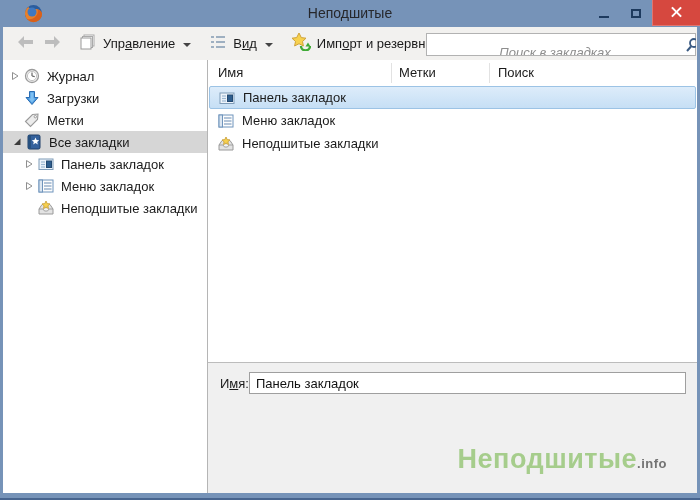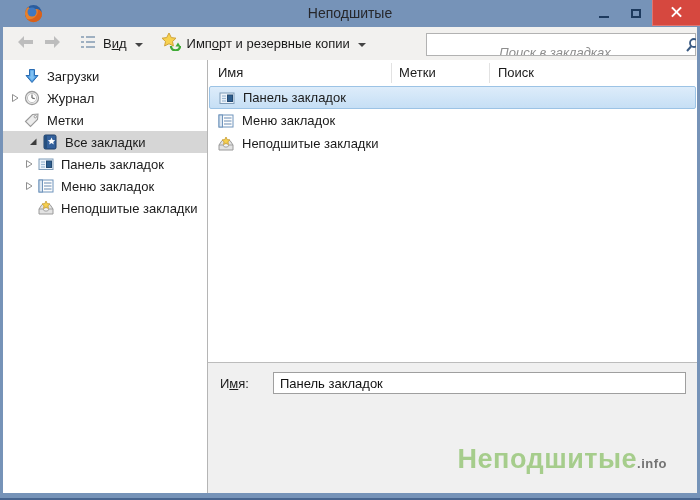--- a/index.html
+++ b/index.html
@@ -47,21 +47,21 @@
   .main { flex:1; position:relative; background:#fff; }
   .list-header { position:relative; height:26px; }
   .col-h { position:absolute; top:5px; color:#1a1a1a; }
   .col-sep { position:absolute; top:3px; bottom:3px; width:1px; background:#e2e2e2; }
   .list-row { height:23px; display:flex; align-items:center; padding-left:9px; margin:0 1px; cursor:default; }
   .list-row.selected { background:linear-gradient(#ddecfa,#c6dff5); border:1px solid #9cc3e5; border-radius:2px; }
   .row-icon { width:17px; height:17px; margin-right:7px; flex:none; display:flex; align-items:center; }
 
   .detail-panel { position:absolute; left:0; right:0; bottom:0; top:302px; background:#f0f0f0; border-top:1px solid #bcbcbc; }
   .detail-row { position:absolute; left:12px; right:11px; top:9px; display:flex; align-items:center; }
-  .detail-label { margin-right:24px; white-space:nowrap; }
+  .detail-label { margin-right:0; white-space:nowrap; }
   .detail-label .key { text-decoration:underline; }
   .detail-input { flex:1; height:22px; border:1px solid #9f9f9f; padding:0 6px; font-family:"Liberation Sans",sans-serif; font-size:13px; color:#111; background:#fff; }
 
   .watermark { position:absolute; right:30px; bottom:18px; font-weight:bold; font-size:27px; color:#a6cd8c; letter-spacing:0.5px; }
   .watermark .suffix { font-size:13px; font-weight:bold; color:#737373; }
 </style>
 </head>
 <body>
 
 <div class="window">
@@ -96,20 +96,31 @@
             <path d="M7,1 L7,5 L16,5 L16,9 L7,9 L7,13 L1,7 Z" fill="#bdbdbd"></path>
           </svg>
       </span>
       <span>
         <svg width="17" height="14" viewBox="0 0 17 14">
             <path d="M10,1 L10,5 L1,5 L1,9 L10,9 L10,13 L16,7 Z" fill="#bdbdbd"></path>
           </svg>
       </span>
     </div>
 
+    <div class="tb-group">
+      <span>
+        <svg width="18" height="18" viewBox="0 0 18 18">
+          <rect x="5" y="2" width="10" height="11" fill="#fff" stroke="#aaa"></rect>
+          <rect x="3.5" y="3.5" width="10" height="11" fill="#fff" stroke="#aaa"></rect>
+          <rect x="2" y="5" width="10" height="11" fill="#fff" stroke="#9a9a9a"></rect>
+        </svg>
+      </span>
+      <span class="tb-label"><span>Упр</span><span class="key">а</span><span>вление</span></span>
+      <span class="caret-down"></span>
+    </div>
 
     <div class="tb-group">
       <span>
         <svg width="18" height="16" viewBox="0 0 18 16">
           <g stroke="#9fb0c1" stroke-width="2">
             <line x1="2" y1="3" x2="5" y2="3"></line>
               <line x1="7" y1="3" x2="16" y2="3"></line>
             <line x1="2" y1="8" x2="5" y2="8"></line>
               <line x1="7" y1="8" x2="16" y2="8"></line>
             <line x1="2" y1="13" x2="5" y2="13"></line>
@@ -141,56 +152,56 @@
           <line x1="6" y1="9.5" x2="2" y2="14" stroke="#3a5a82" stroke-width="2"></line>
         </svg>
       </span>
     </div>
   </div>
 
   <div class="content">
 
     <div class="sidebar" id="sidebar">
         <div class="side-item" style="padding-left: 6px;">
-          <span class="expander"></span>
-          <span class="tree-icon">
-            <svg width="16" height="16" viewBox="0 0 16 16">
-              <path d="M5.5,1.5 h5 v6 h3.5 l-6,7 -6,-7 h3.5 Z" fill="#4d9be0" stroke="#2a6cb3" stroke-width="1"></path>
-              <path d="M6.5,2.5 h3 v6 h1.8 l-3.3,4 -3.3,-4 h1.8 Z" fill="#7fc0f2"></path>
-            </svg>
-          </span>
-          <span class="side-label">Загрузки</span>
-        </div>
-        <div class="side-item" style="padding-left: 6px;">
           <span class="expander">
             <svg width="9" height="10" viewBox="0 0 9 10">
               <path d="M1.5,1.5 L7,5 L1.5,8.5 Z" fill="#fff" stroke="#8f8f8f"></path>
             </svg>
           </span>
           <span class="tree-icon">
             <svg width="16" height="16" viewBox="0 0 16 16">
               <circle cx="8" cy="8" r="6.5" fill="#f4f4f4" stroke="#9b9b9b" stroke-width="1.3"></circle>
               <circle cx="8" cy="8" r="4.6" fill="#fff" stroke="#c3c3c3"></circle>
               <line x1="8" y1="8" x2="8" y2="4.5" stroke="#666" stroke-width="1.2"></line>
               <line x1="8" y1="8" x2="10.7" y2="8.7" stroke="#666" stroke-width="1.2"></line>
             </svg>
           </span>
           <span class="side-label">Журнал</span>
         </div>
         <div class="side-item" style="padding-left: 6px;">
           <span class="expander"></span>
           <span class="tree-icon">
             <svg width="16" height="16" viewBox="0 0 16 16">
+              <path d="M5.5,1.5 h5 v6 h3.5 l-6,7 -6,-7 h3.5 Z" fill="#4d9be0" stroke="#2a6cb3" stroke-width="1"></path>
+              <path d="M6.5,2.5 h3 v6 h1.8 l-3.3,4 -3.3,-4 h1.8 Z" fill="#7fc0f2"></path>
+            </svg>
+          </span>
+          <span class="side-label">Загрузки</span>
+        </div>
+        <div class="side-item" style="padding-left: 6px;">
+          <span class="expander"></span>
+          <span class="tree-icon">
+            <svg width="16" height="16" viewBox="0 0 16 16">
               <path d="M1.5,9.5 L8.5,2.5 L14,2 L13.5,7.5 L6.5,14.5 Z" fill="#ececec" stroke="#9a9a9a" stroke-width="1.1"></path>
               <circle cx="11.3" cy="4.7" r="1.2" fill="#fff" stroke="#9a9a9a"></circle>
             </svg>
           </span>
           <span class="side-label">Метки</span>
         </div>
-        <div class="side-item selected" style="padding-left: 24px;">
+        <div class="side-item selected" style="padding-left: 8px;">
           <span class="expander">
             <svg width="9" height="10" viewBox="0 0 9 10">
               <path d="M7.5,1.5 L7.5,8 L1,8 Z" fill="#3c3c3c"></path>
             </svg>
           </span>
           <span class="tree-icon">
             <svg width="16" height="16" viewBox="0 0 16 16">
               <rect x="2" y="1" width="12" height="14" rx="1.5" fill="#34619c" stroke="#1f3f68"></rect>
               <rect x="2" y="1" width="3" height="14" rx="1" fill="#27507f"></rect>
               <polygon points="9.5,3.5 10.6,6 13.2,6.2 11.2,7.9 11.8,10.5 9.5,9.1 7.2,10.5 7.8,7.9 5.8,6.2 8.4,6" fill="#fff"></polygon>

